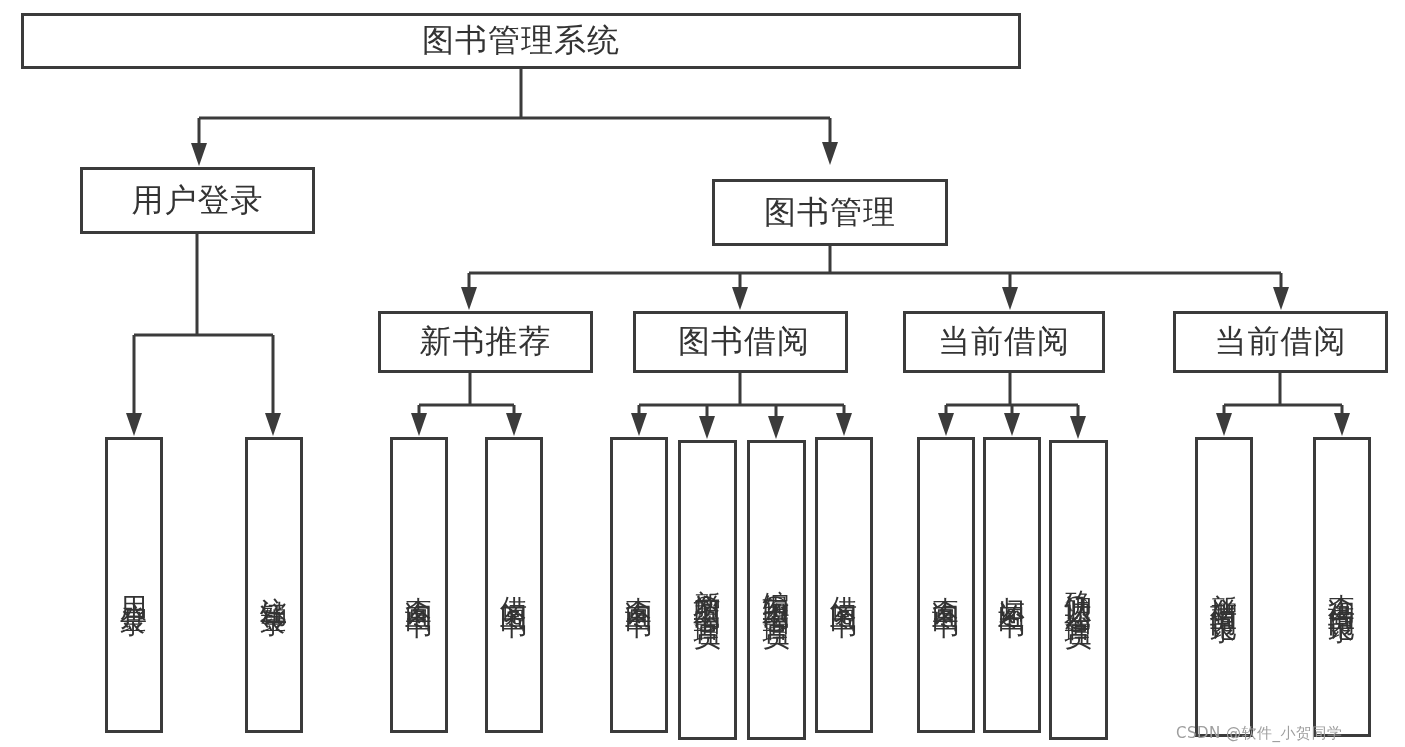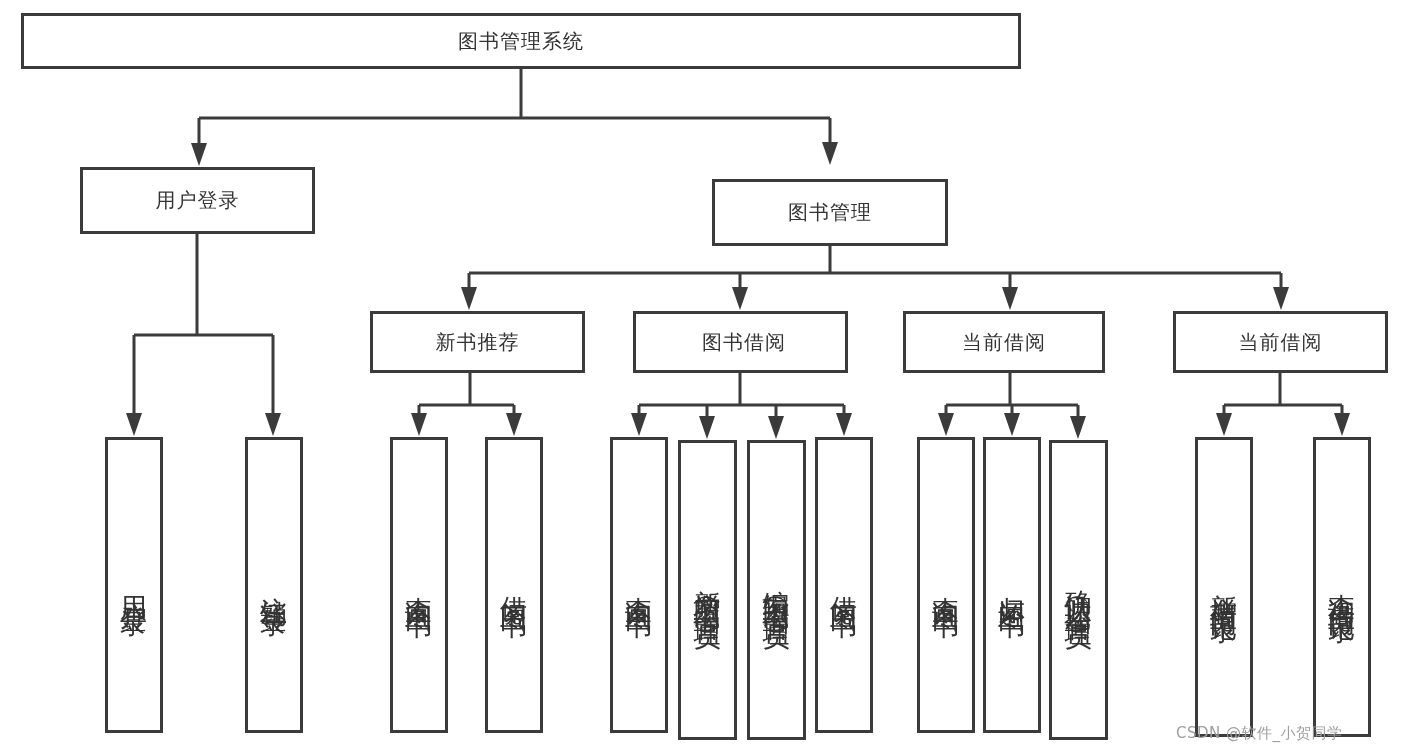--- a/index.html
+++ b/index.html
@@ -17,21 +17,21 @@
   .node {
     position: absolute;
     box-sizing: border-box;
     border: 3px solid #3b3b3b;
     background: #ffffff;
     display: flex;
     align-items: center;
     justify-content: center;
     color: #333333;
   }
-  .h-node { font-size: 20px; letter-spacing: 1px; }
+  .h-node { font-size: 32px; letter-spacing: 1px; }
   .leaf .vtext {
     writing-mode: vertical-rl;
     text-orientation: mixed;
     font-size: 27px;
     letter-spacing: 5px;
     line-height: 1.15;
     color: #333333;
   }
   .watermark {
     position: absolute;
@@ -95,21 +95,21 @@
     <span>图书管理系统</span>
   </div>
 
   <div class="node h-node" style="left:80px; top:167px; width:235px; height:67px;">
     <span>用户登录</span>
   </div>
   <div class="node h-node" style="left:712px; top:167px; width:236px; height:67px;margin-top:12px;">
     <span>图书管理</span>
   </div>
 
-  <div class="node h-node" style="left:370px; top:311px; width:215px; height:62px;">
+  <div class="node h-node" style="left:378px; top:311px; width:215px; height:62px;">
     <span>新书推荐</span>
   </div>
   <div class="node h-node" style="left:633px; top:311px; width:215px; height:62px;padding-left:7px;">
     <span>图书借阅</span>
   </div>
   <div class="node h-node" style="left:903px; top:311px; width:202px; height:62px;font-family:Liberation Serif, serif;">
     <span>当前借阅</span>
   </div>
   <div class="node h-node" style="left:1173px; top:311px; width:215px; height:62px;">
     <span>当前借阅</span>

